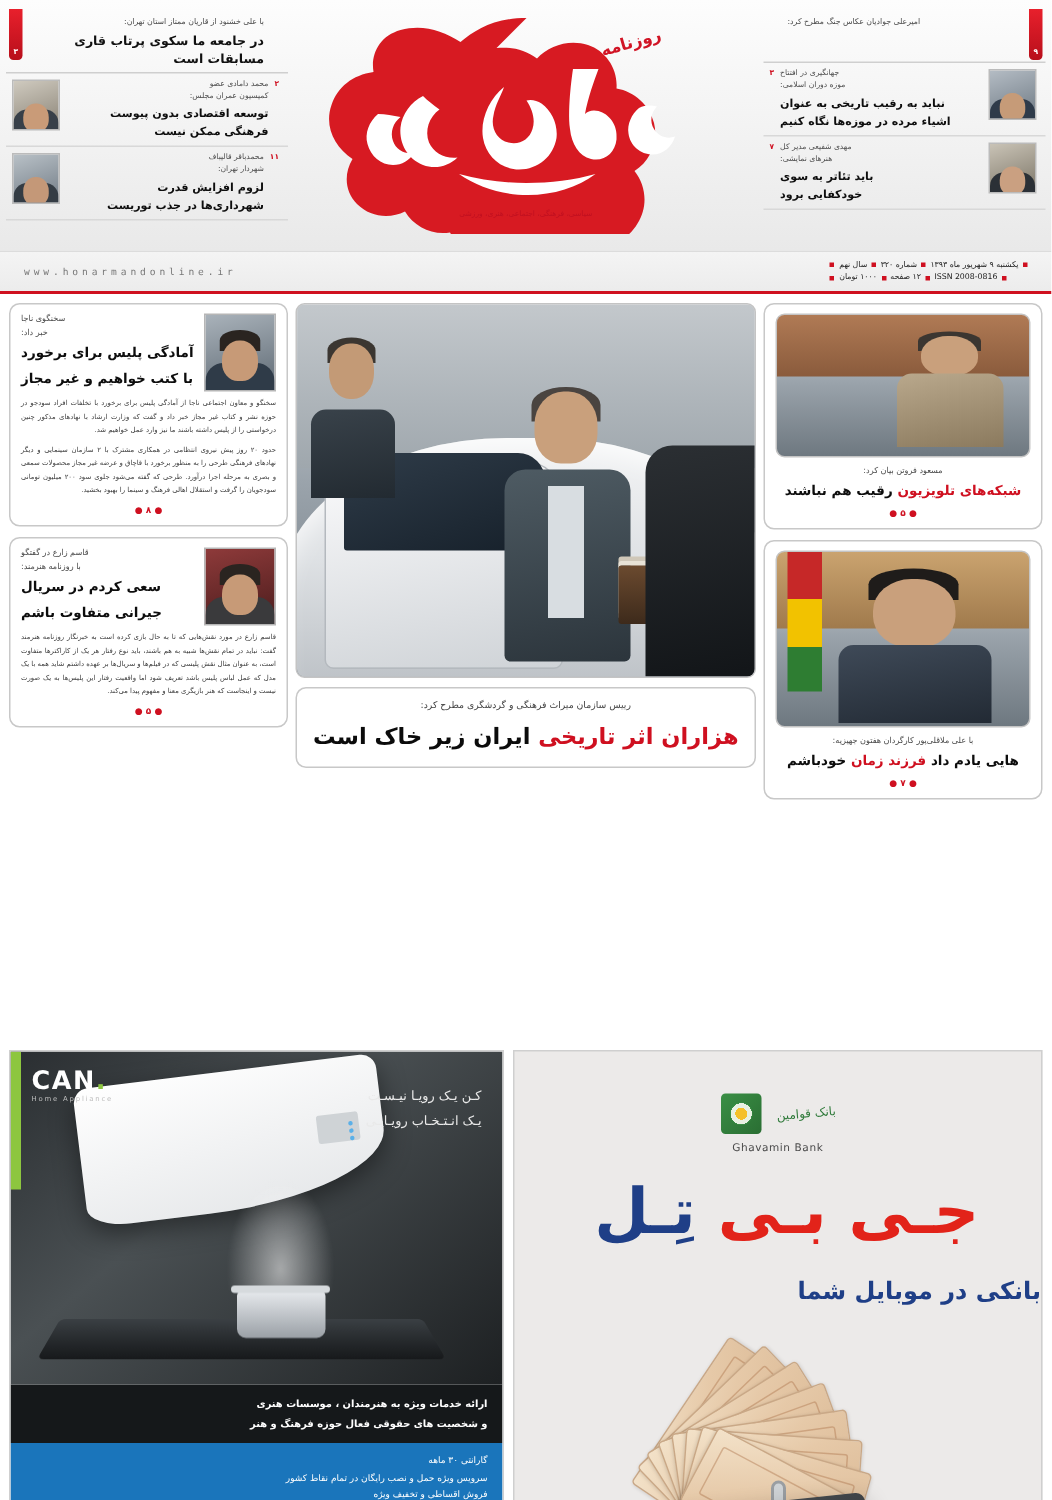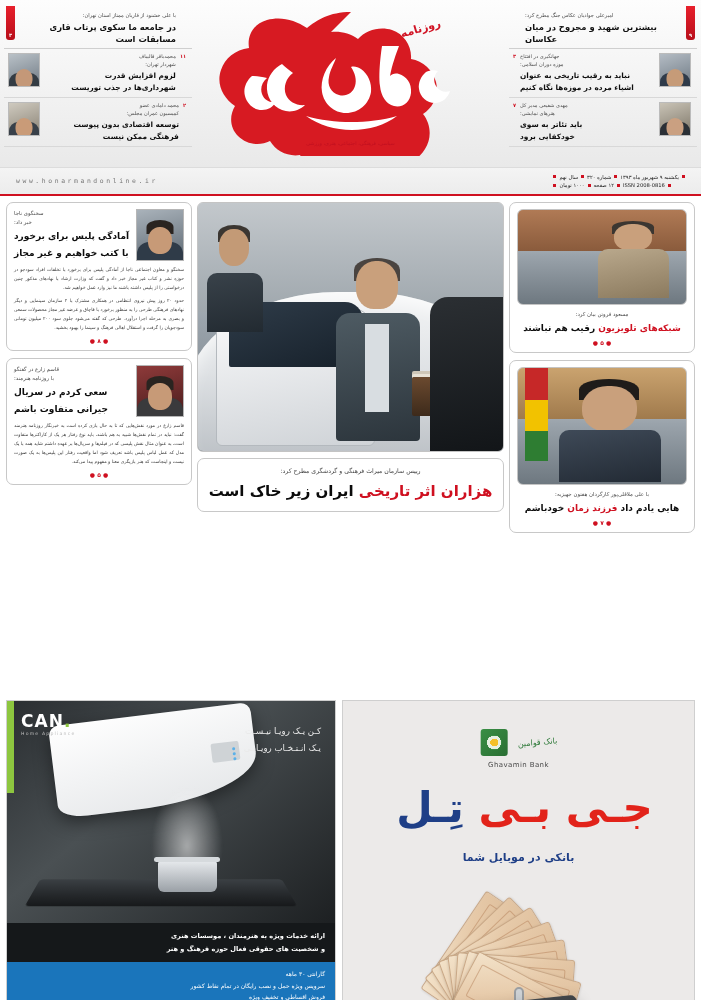--- a/index.html
+++ b/index.html
@@ -336,22 +336,22 @@
     font-size:8px; color:#2f7a3a; transform:rotate(-5deg);
   }
   .bank-name { font-size:7px; color:#4a4a4a; letter-spacing:.4px; margin-top:5px; direction:ltr; }
   .gbtel {
     position:absolute; top:86px; left:0; right:0; text-align:center;
     font-size:42px; font-weight:bold; line-height:1; direction:rtl;margin-left:12px;
   }
   .gbtel .r { color:#e2231a; }
   .gbtel .b { color:#1f3f87; }
   .bank-tag {
-    position:absolute; top:150px; left:0; right:0; text-align:center;
-    font-size:11px; font-weight:bold; color:#1f3f87;
+    position:absolute; top:150px; left:0; right:0; text-align:right;
+    font-size:16px; font-weight:bold; color:#1f3f87;
   }
   .bank-url {
     position:absolute; top:178px; left:0; right:0; text-align:center;
     font-size:7.5px; color:#5a5a5a; letter-spacing:1.2px; direction:ltr;
   }
   .cash-fan {
     position:absolute; left:50%; top:206px; transform:translateX(-50%);
     width:250px; height:130px;
   }
   .bill {
@@ -391,21 +391,20 @@
 <div class="page">
 
   <div class="masthead">
 
     <div class="mh-col right">
       <div class="lead-strip">
         <div class="tab-marker">
           <span class="tab-num">۹</span>
         </div>
         <div class="lead-kicker">امیرعلی جوادیان عکاس جنگ مطرح کرد:</div>
-        <div class="lead-title">بیشترین شهید و مجروح در میان عکاسان</div>
       </div>
 
       <div class="mh-item">
         <div class="thumb t1">
           <div class="body"></div>
             <div class="face"></div>
         </div>
         <div class="mh-text">
           <div class="mh-kicker">جهانگیری در افتتاح</div>
           <div class="mh-kicker">موزه دوران اسلامی:</div>
@@ -452,45 +451,45 @@
     <div class="mh-col left">
       <div class="lead-strip">
         <div class="tab-marker">
           <span class="tab-num">۳</span>
         </div>
         <div class="lead-kicker">با علی خشنود از قاریان ممتاز استان تهران:</div>
         <div class="lead-title">در جامعه ما سکوی پرتاب قاری مسابقات است</div>
       </div>
 
       <div class="mh-item">
+        <div class="thumb t3">
+          <div class="body"></div>
+            <div class="face"></div>
+        </div>
+        <div class="mh-text">
+          <div class="mh-kicker">محمد دامادی عضو</div>
+          <div class="mh-kicker">کمیسیون عمران مجلس:</div>
+          <div class="mh-title">توسعه اقتصادی بدون پیوست</div>
+          <div class="mh-title">فرهنگی ممکن نیست</div>
+        </div>
+        <span class="mh-pg">۲</span>
+      </div>
+
+      <div class="mh-item">
         <div class="thumb t4">
           <div class="body"></div>
             <div class="face"></div>
         </div>
         <div class="mh-text">
           <div class="mh-kicker">محمدباقر قالیباف</div>
           <div class="mh-kicker">شهردار تهران:</div>
           <div class="mh-title">لزوم افزایش قدرت</div>
           <div class="mh-title">شهرداری‌ها در جذب توریست</div>
         </div>
         <span class="mh-pg">۱۱</span>
-      </div>
-
-      <div class="mh-item">
-        <div class="thumb t3">
-          <div class="body"></div>
-            <div class="face"></div>
-        </div>
-        <div class="mh-text">
-          <div class="mh-kicker">محمد دامادی عضو</div>
-          <div class="mh-kicker">کمیسیون عمران مجلس:</div>
-          <div class="mh-title">توسعه اقتصادی بدون پیوست</div>
-          <div class="mh-title">فرهنگی ممکن نیست</div>
-        </div>
-        <span class="mh-pg">۲</span>
       </div>
     </div>
   </div>
 
   <div class="infobar">
     <div class="issue-block">
       <div class="issue-line">
         <span class="sqr"></span>
         <span>یکشنبه ۹ شهریور ماه ۱۳۹۳</span>
         <span class="sqr"></span>

